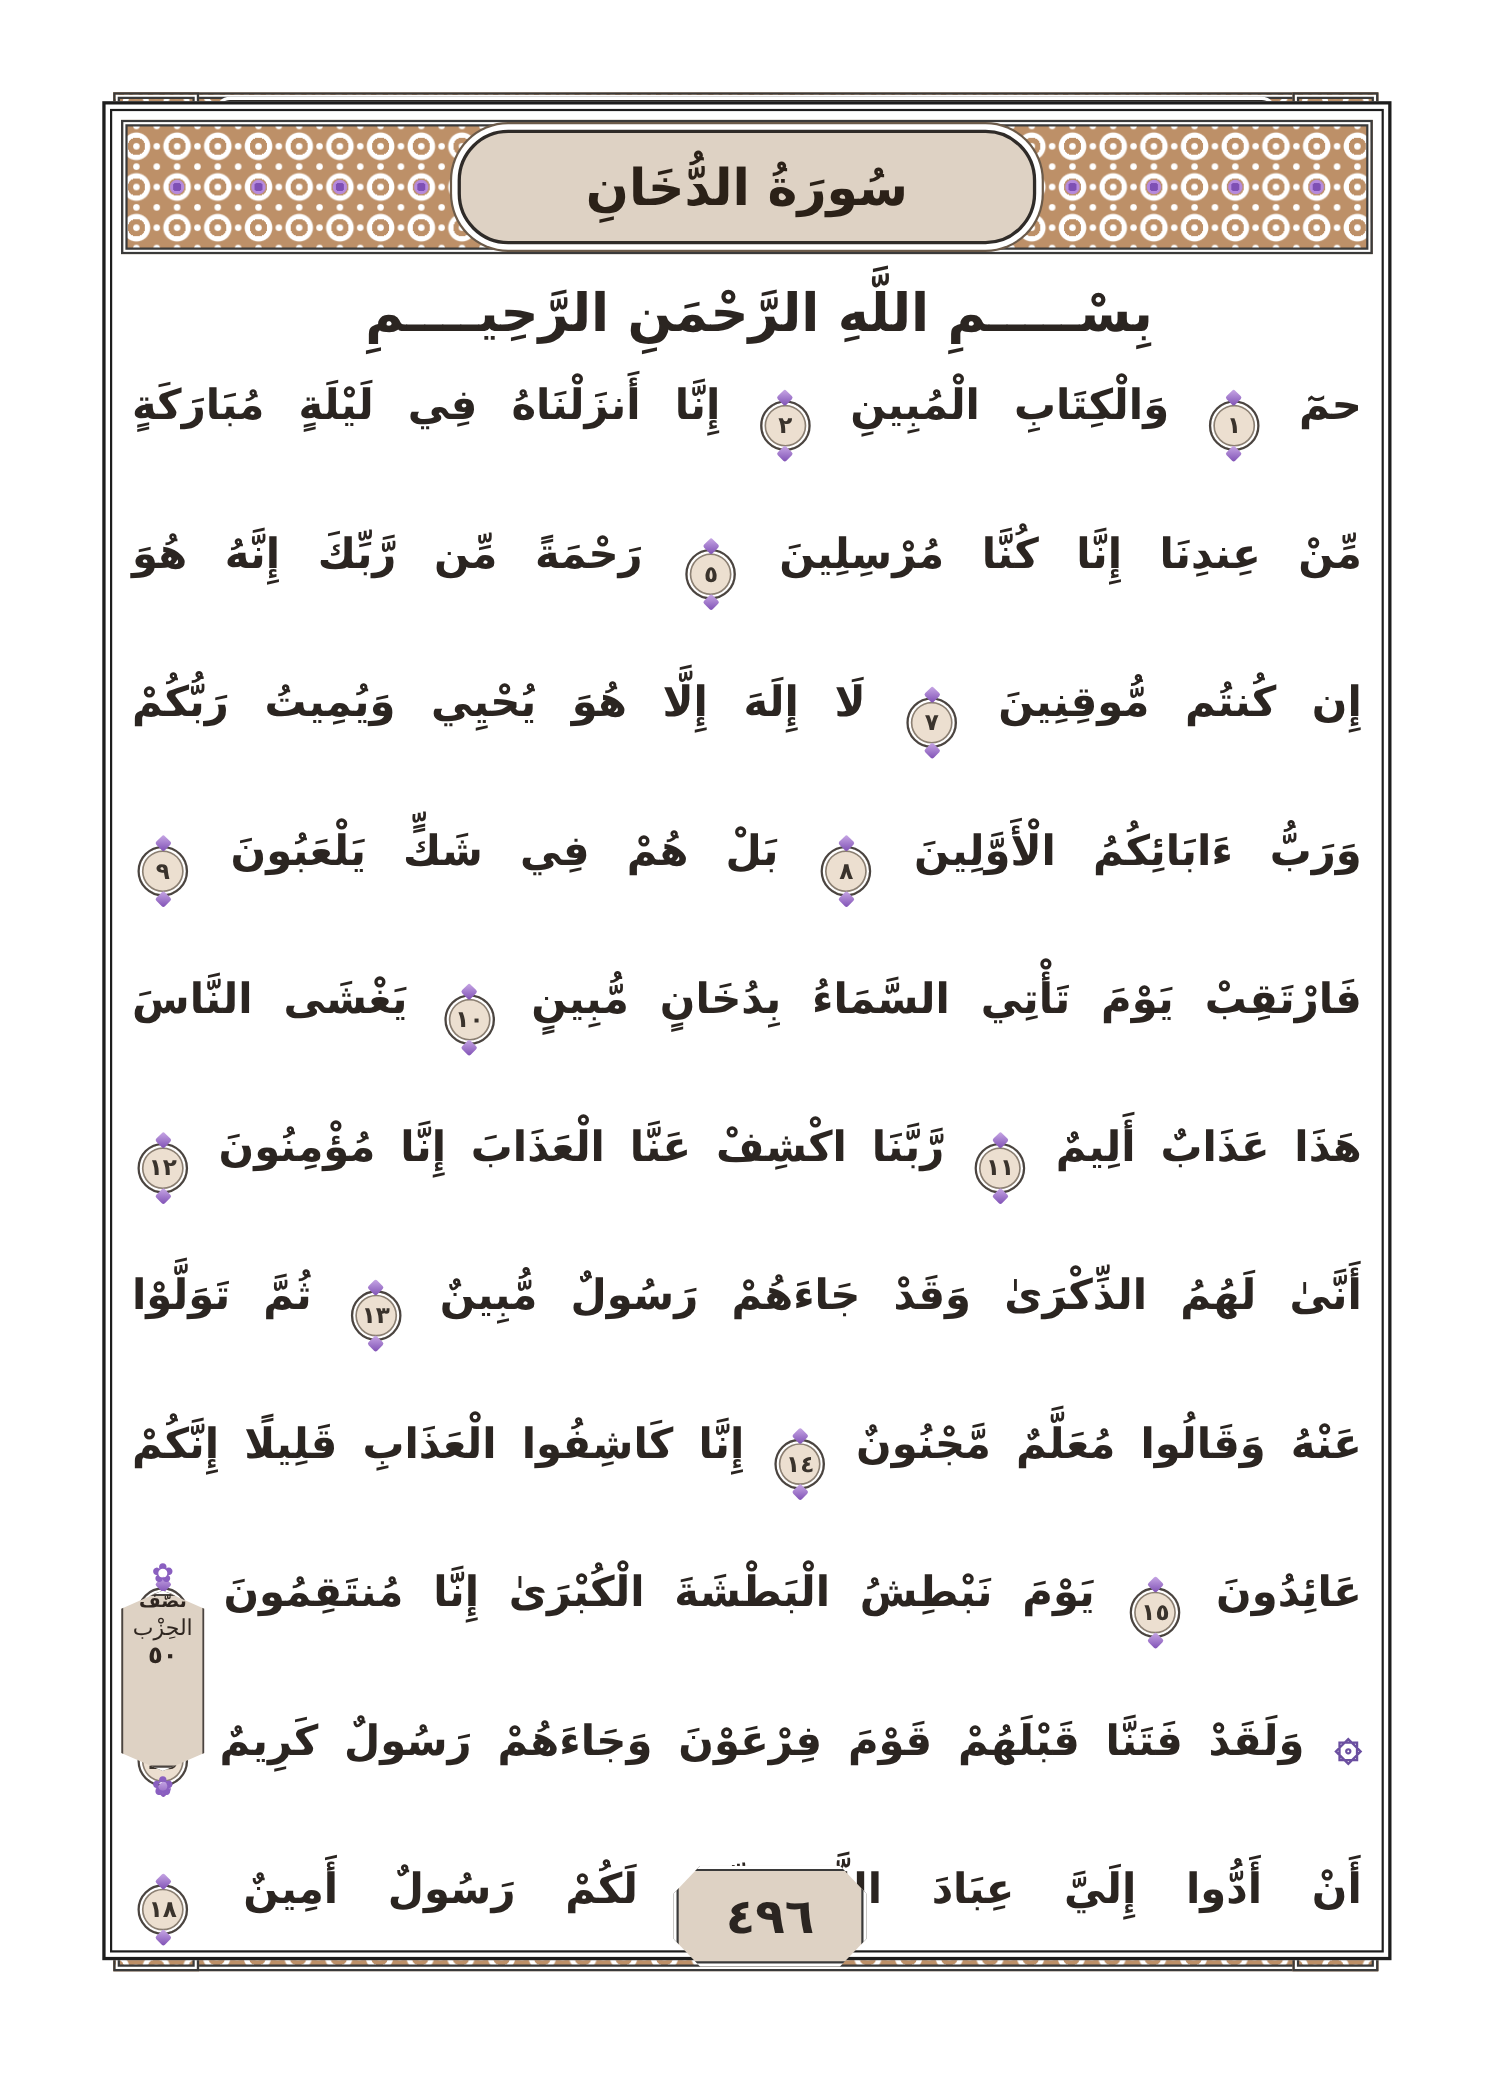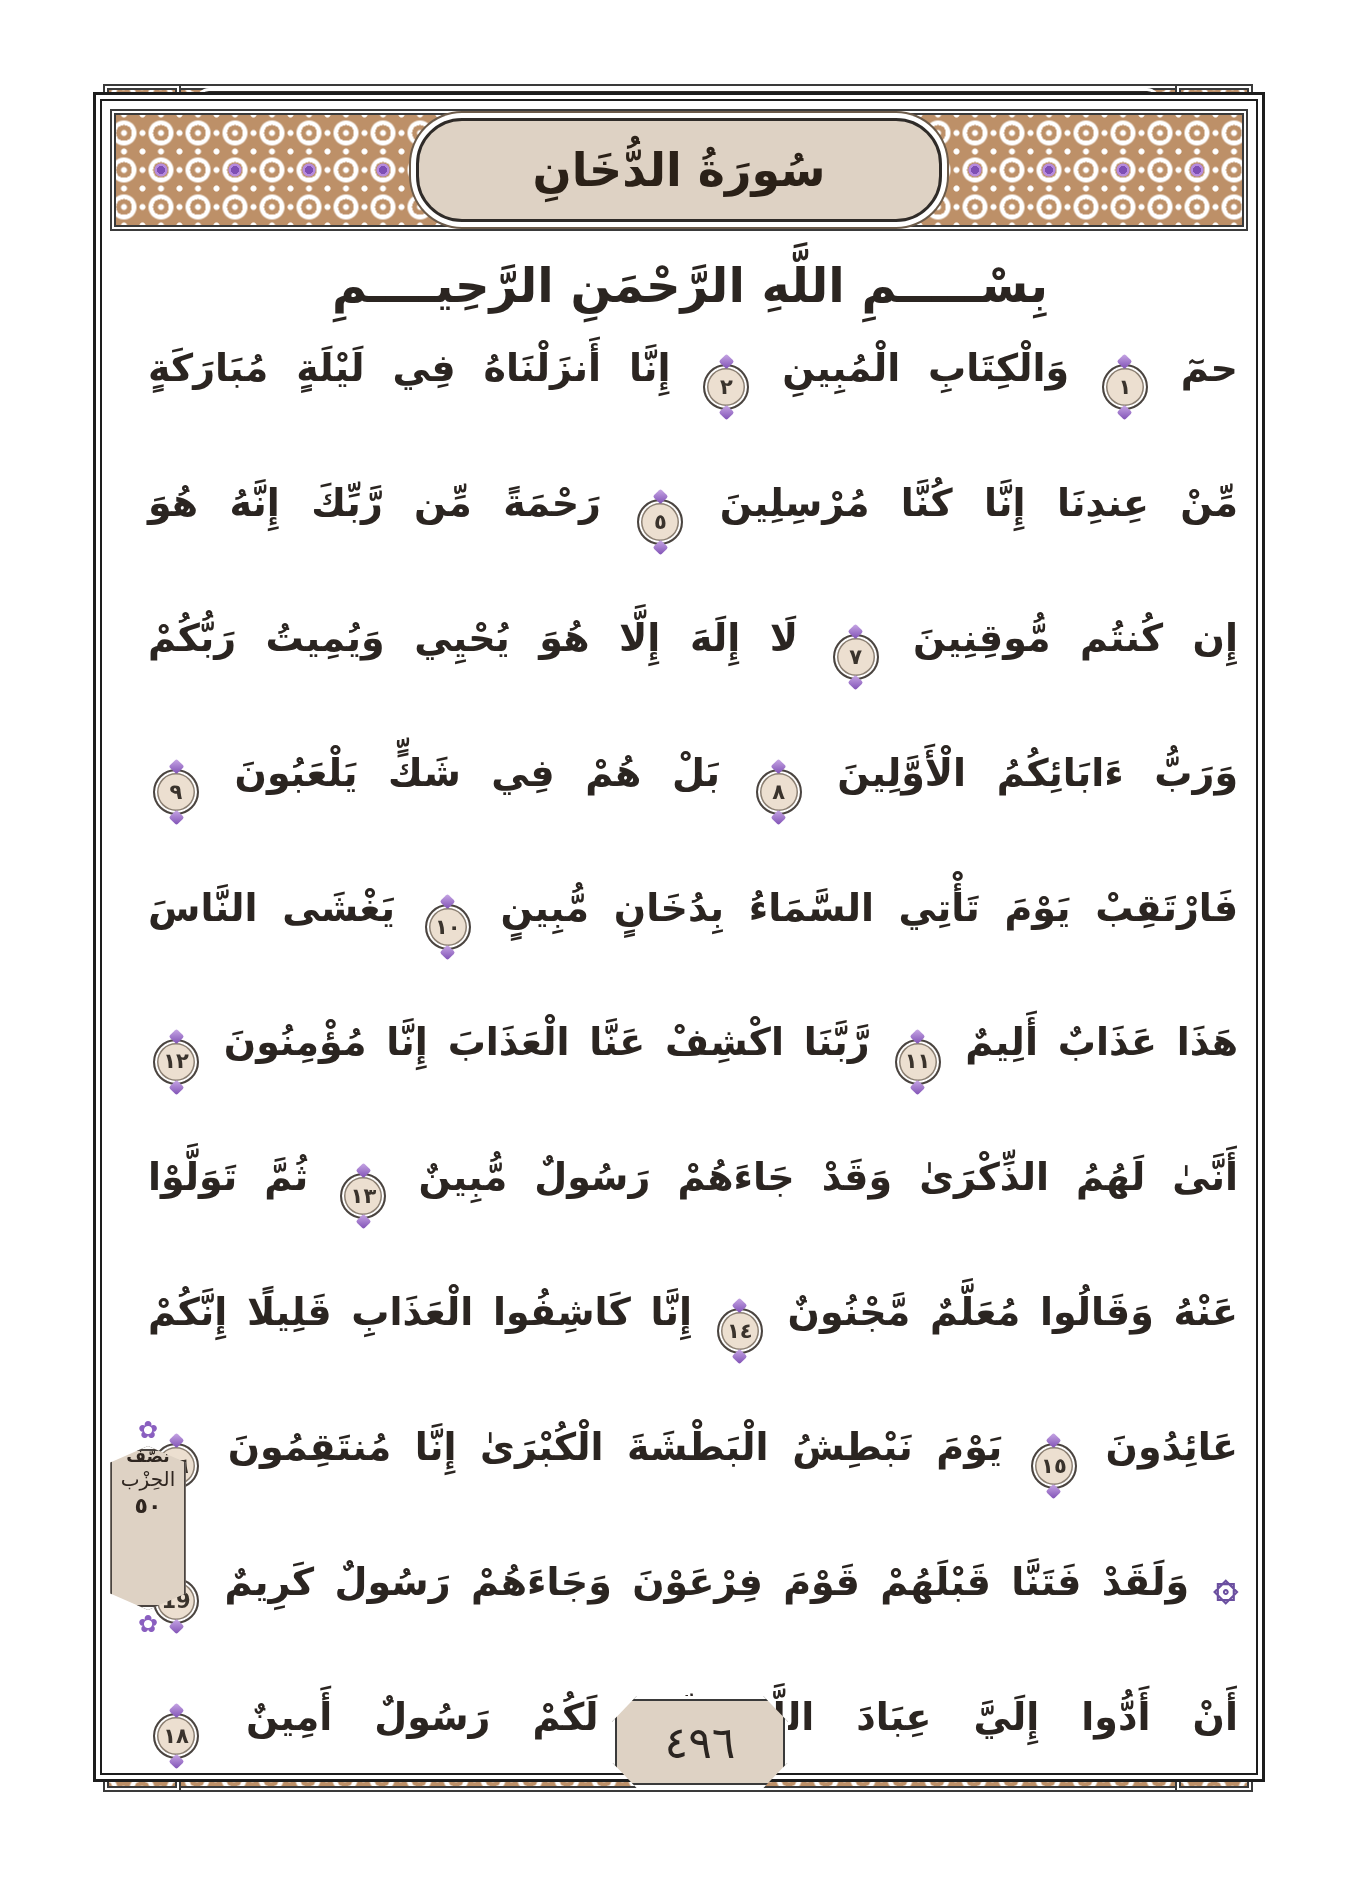--- a/index.html
+++ b/index.html
@@ -62,21 +62,20 @@
   }
   
   .lines-wrap{
     flex:1;display:flex;flex-direction:column;justify-content:space-between;
     padding:16px 18px 14px 18px;box-sizing:border-box;
   }
   .qline{
     direction:rtl;text-align:justify;text-align-last:justify;
     font-size:38px;font-weight:bold;line-height:1.15;color:#2b2521;
     white-space:normal;
-    margin-left:28px;
   }
   .aya{
     display:inline-flex;align-items:center;justify-content:center;
     width:46px;height:46px;border-radius:50%;
     background:#ecdfd0;border:2.5px solid #4a4440;
     box-shadow: inset 0 0 0 2px #ffffff, inset 0 0 0 3.5px #8b7f72;
     font-size:21px;font-weight:bold;color:#3a332c;
     vertical-align:-13px;position:relative;margin:0 5px;box-sizing:border-box;
   }
   .aya::before,.aya::after{
@@ -104,21 +103,21 @@
   .hizb-word{font-size:20px;font-weight:normal;line-height:1.25;}
   .hizb-num{font-size:22px;font-weight:bold;line-height:1.3;}
   
   .page-cartouche{
     position:absolute;top:1696px;left:700px;transform:translateX(-50%);
     width:176px;height:92px;background:#ded2c4;z-index:5;
     clip-path:polygon(14% 0%,86% 0%,100% 28%,100% 72%,86% 100%,14% 100%,0% 72%,0% 28%);
     box-shadow: inset 0 0 0 3px #ffffff, inset 0 0 0 5px #3a3a3a;
     display:flex;align-items:center;justify-content:center;
   }
-  .page-number{font-size:44px;font-weight:normal;color:#2b2521;}
+  .page-number{font-size:44px;font-weight:bold;color:#2b2521;}
 </style>
 </head>
 <body>
 
 <div class="frame-outer">
   <div class="band-top orn-band"></div>
   <div class="band-bottom orn-band"></div>
   <div class="band-left orn-band"></div>
   <div class="band-right orn-band"></div>
 

